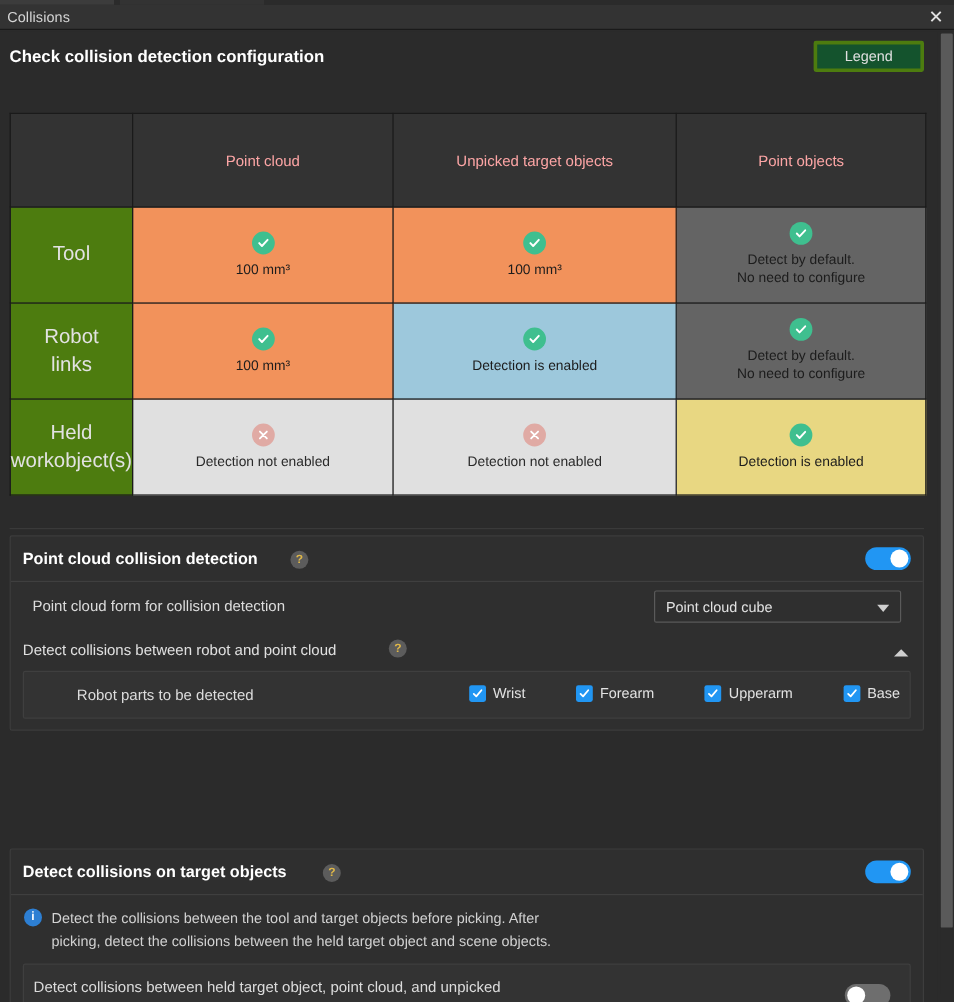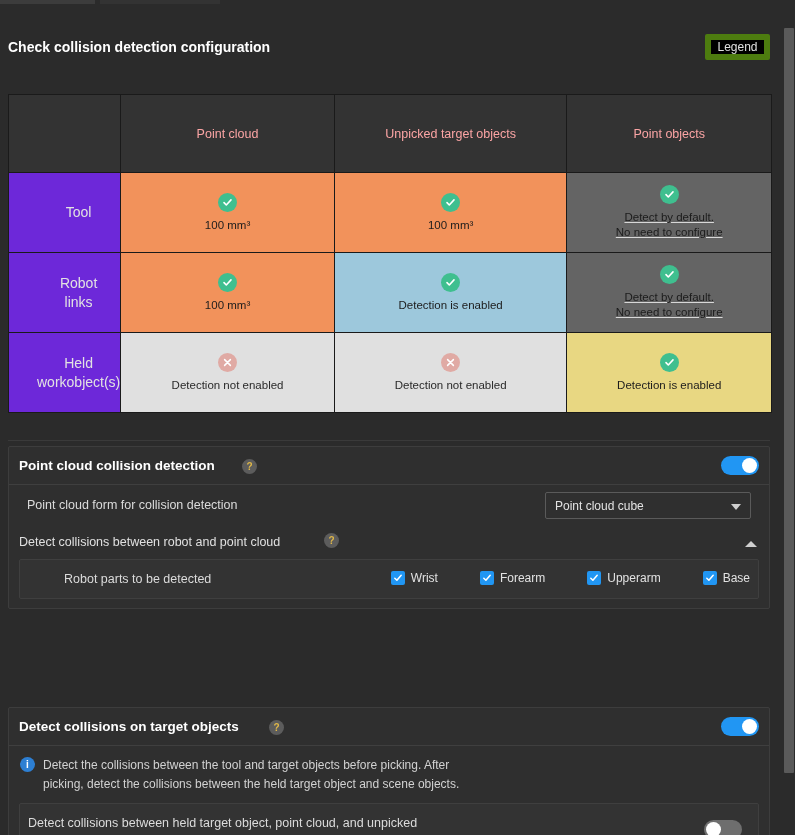--- a/index.html
+++ b/index.html
@@ -37,48 +37,48 @@
   .scrollbar .thumb { position:absolute; top:2px; left:3px; width:10px; height:745px; background:#5a5a5a; border-radius:1px; }
 
   
   .top-head { position:relative; height:42px; }
   .top-head .heading {
     position:absolute; left:8px; top:13px;
     font-size:14px; font-weight:bold; color:#ffffff;
   }
   .legend-btn {
     position:absolute; right:11px; top:8px;
-    width:65px; height:26px;
-    background:#000000; border:6px solid #4d7c0f; border-radius:2px;
+    width:92px; height:26px;
+    background:#14532d; border:3px solid #4d7c0f; border-radius:2px;
     color:#e0e0e0; font-size:12px;
     display:flex; align-items:center; justify-content:center;
     cursor:pointer;
   }
 
   
   .matrix { position:absolute; left:8px; top:68px; width:764px; border-collapse:collapse; }
   .matrix td {
     border:1px solid #1a1a1a;
     text-align:center; vertical-align:middle;
     font-size:12px; color:#d8d8d8;
     padding:0;
   }
   .matrix .corner { width:100px; height:78px; background:#333333; }
   .matrix .colhead { height:78px; background:#333333; color:#fca5a5; font-size:12.5px; }
-  .matrix .rowhead { width:100px; height:80px; background:#6d28d9; color:#e2e2e2; font-size:14px; line-height:1.35;padding-left:28px; }
+  .matrix .rowhead { width:100px; height:80px; background:#4d7c0f; color:#e2e2e2; font-size:17px; line-height:1.35; }
   .matrix .cell { height:80px; padding:6px 4px; }
 
   .cell-inner { display:flex; flex-direction:column; align-items:center; justify-content:center; gap:6px; }
   .cell-text { font-size:11.5px; line-height:1.3; }
 
   .c-orange { background:#f2925b; }
   .c-orange .cell-text { color:#1c1c1c; }
   .c-blue   { background:#9dc8dc; }
   .c-blue .cell-text { color:#1c1c1c; }
-  .c-gray   { background:#646464;text-decoration:underline; }
+  .c-gray   { background:#646464; }
   .c-gray .cell-text { color:#1c1c1c; }
   .c-light  { background:#e0e0e0; }
   .c-light .cell-text { color:#2a2a2a; }
   .c-yellow { background:#e8d782; }
   .c-yellow .cell-text { color:#1c1c1c; }
 
   .ico { width:19px; height:19px; border-radius:50%; display:flex; align-items:center; justify-content:center; flex:none; }
   .ico.ok { background:#3fbf8f; }
   .ico.no { background:#e0aaa4; }
   .ico svg { display:block; }
@@ -162,20 +162,24 @@
 </head>
 <body>
 
 <div class="app">
 
   <div class="top-strip">
     <div class="tab-a"></div>
     <div class="tab-b"></div>
   </div>
 
+  <div class="titlebar">
+    <div class="title">Collisions</div>
+    <div class="close-btn">✕</div>
+  </div>
 
   <div class="content">
 
     <div class="top-head">
       <div class="heading">Check collision detection configuration</div>
       <div class="legend-btn">Legend</div>
     </div>
 
     <table class="matrix">
       <tbody id="matrix-body">

